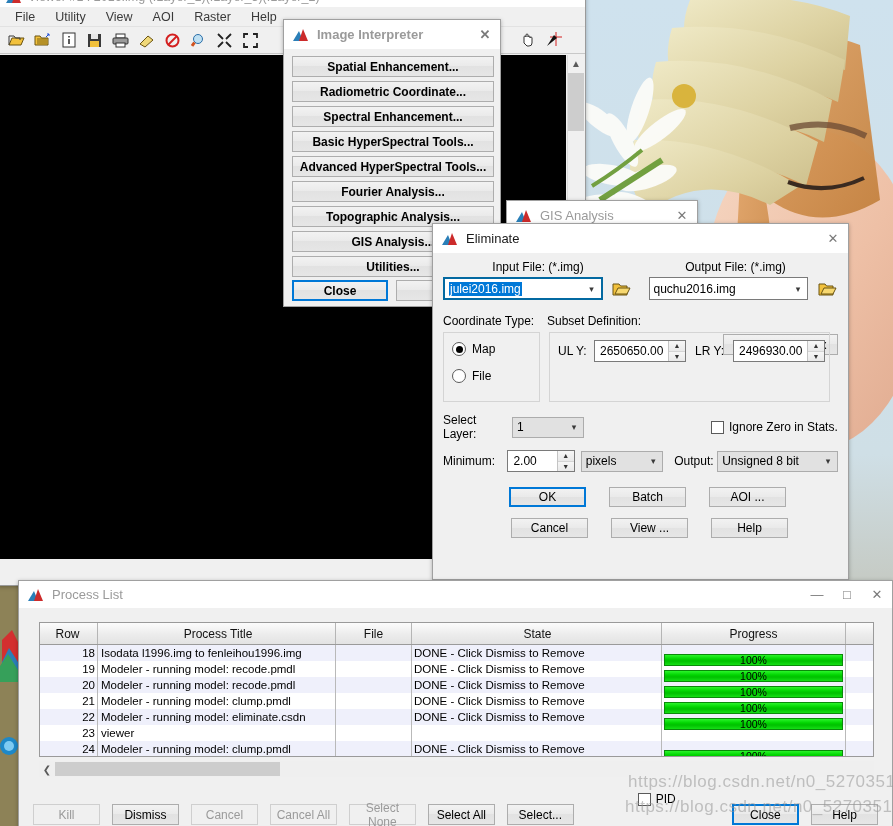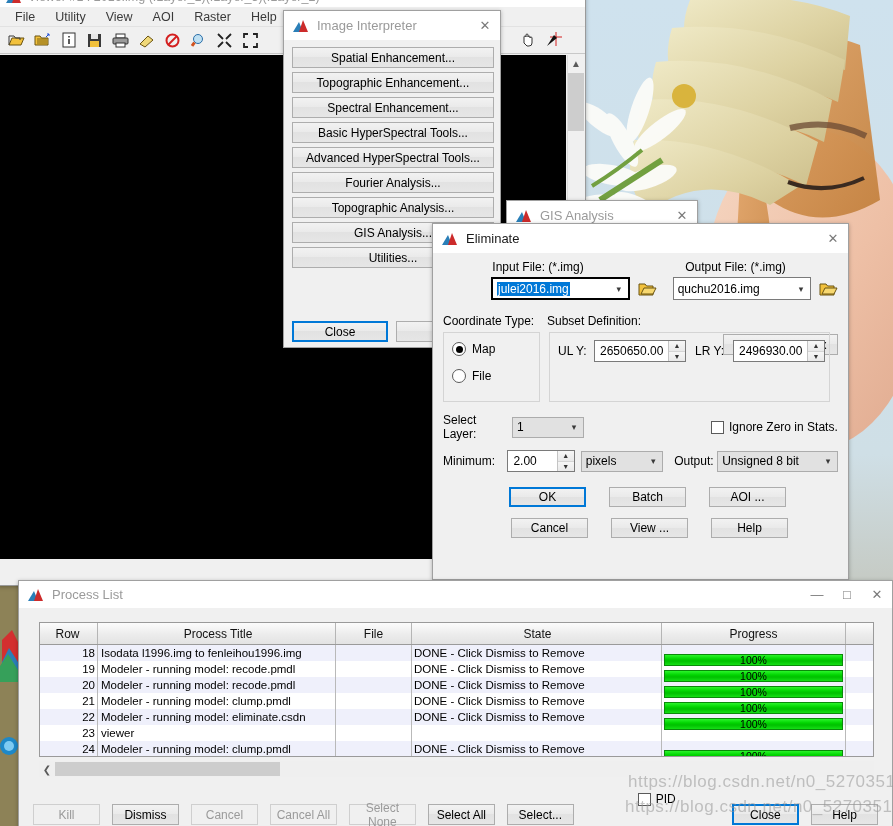--- a/index.html
+++ b/index.html
@@ -78,21 +78,21 @@
     position:absolute; left:1px; top:68px; width:566px; height:504px; background:#000;
   }
   #viewer .v-vscroll {
     position:absolute; right:1px; top:68px; width:17px; height:504px;
     background:#f0f0f0; border-left:1px solid #dcdcdc;
   }
   #viewer .v-vscroll .arrow { height:17px; display:flex;align-items:center;justify-content:center;color:#5a5a5a;font-size:10px; }
   #viewer .v-vscroll .thumb { margin-top:1px; height:58px; background:#cdcdcd; }
 
   
-  #image-interpreter { left: 283px; top: 10px; width: 218px; height: 338px; }
+  #image-interpreter { left: 283px; top: 19px; width: 218px; height: 288px; font-weight: bold; }
   #image-interpreter .ii-body { padding: 6px 8px 0 8px; }
   #image-interpreter .ii-btn {
     width: 202px; height: 21px; margin-bottom: 4px;
   }
   #image-interpreter .ii-footer {
     position:absolute; left:0; bottom:5px; width:100%;
     display:flex; gap: 8px; padding: 0 8px;
   }
   #image-interpreter .ii-close { width: 98px; height: 21px; }
   #image-interpreter .ii-ghost { width: 98px; height: 21px; }
@@ -106,21 +106,21 @@
   .lbl { font-size: 12px; color:#000; }
   .combo {
     height: 23px; border:1px solid #7a7a7a; background:#fff;
     display:flex; align-items:center; padding: 0 0 0 4px; font-size:12px;
     position: relative;
   }
   .combo .chev {
     width: 18px; margin-left:auto; display:flex; align-items:center; justify-content:center;
     color:#3a3a3a; font-size: 9px;
   }
-  .combo.focused { border:2px solid #000000;margin-left:48px; }
+  .combo.focused { border:2px solid #0369a1; }
   .combo .sel-text { background:#0078d7; color:#fff; padding: 0 1px; }
   .combo.grey { background:#e1e1e1; border:1px solid #acacac; }
   .folder-btn { width:22px; height:22px; display:flex;align-items:center;justify-content:center; }
 
   .group {
     border:1px solid #d4d4d4; background: transparent; position:relative;
   }
   .radio {
     width:14px; height:14px; border-radius:50%; border:1px solid #5a5a5a; background:#fff;
     display:inline-flex; align-items:center;justify-content:center; vertical-align:middle;
@@ -385,21 +385,21 @@
             <polygon points="1,14 7,4 11,14" fill="#2a7fb8"></polygon>
             <polygon points="7,14 11,2 16,14" fill="#cc2b2b"></polygon>
           </svg>
       </span>
       <span class="tb-title">Image Interpreter</span>
       <span class="tb-spacer"></span>
       <span class="tb-btn tb-close">✕</span>
     </div>
     <div class="ii-body">
       <div class="cbtn ii-btn">Spatial Enhancement...</div>
-      <div class="cbtn ii-btn">Topographic Enhancement...</div>
+      <div class="cbtn ii-btn">Radiometric Coordinate...</div>
       <div class="cbtn ii-btn">Spectral Enhancement...</div>
       <div class="cbtn ii-btn">Basic HyperSpectral Tools...</div>
       <div class="cbtn ii-btn">Advanced HyperSpectral Tools...</div>
       <div class="cbtn ii-btn">Fourier Analysis...</div>
       <div class="cbtn ii-btn">Topographic Analysis...</div>
       <div class="cbtn ii-btn">GIS Analysis...</div>
       <div class="cbtn ii-btn">Utilities...</div>
     </div>
     <div class="ii-footer">
       <div class="cbtn ii-close default">Close</div>

